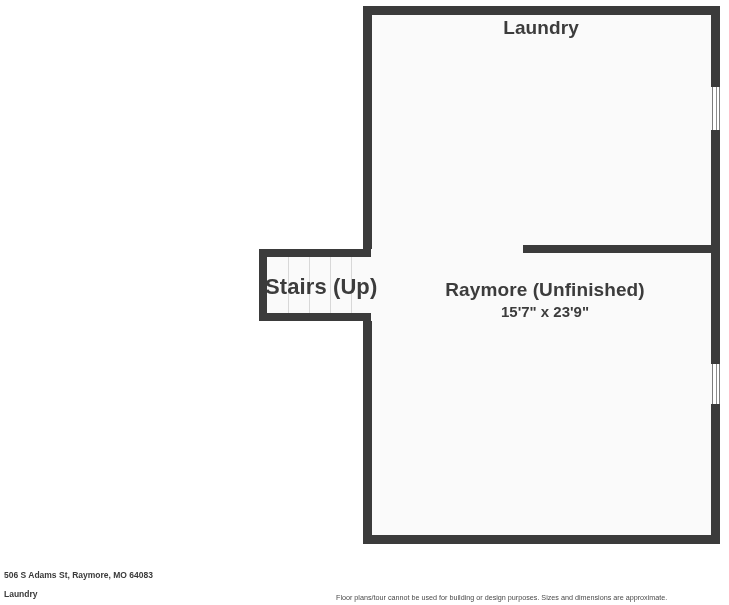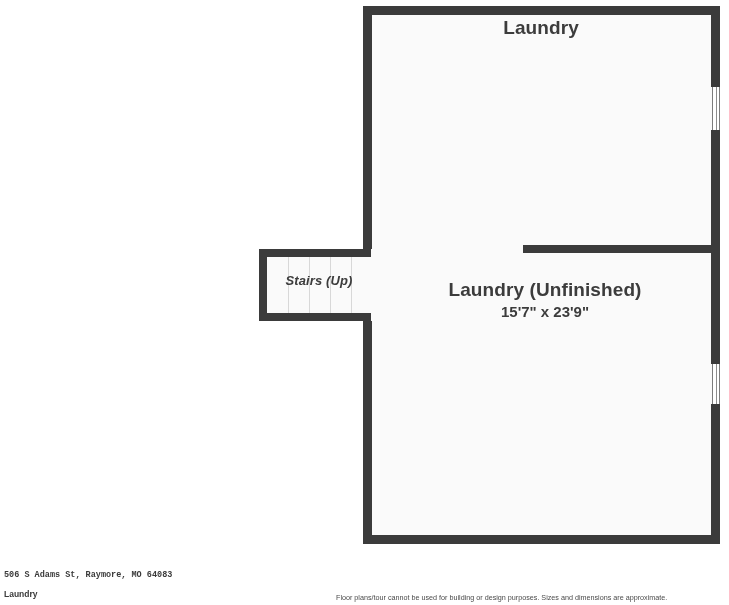--- a/index.html
+++ b/index.html
@@ -78,35 +78,33 @@
     line-height: 1.15;
   }
   .room-label .room-dims {
     display: block;
     font-size: 15px;
     font-weight: 700;
     line-height: 1.3;
     margin-top: 1px;
   }
   .room-label.small .room-name {
-    font-size: 13px;
-    font-style: italic;
+    font-size: 22px;
   }
 
   
   .footer-address {
     position: absolute;
     left: 4px;
     top: 571px;
     font-size: 8.5px;
     font-weight: 700;
     color: #3a3a3a;
     line-height: 1.1;
     white-space: nowrap;
-    font-family: Liberation Mono, monospace;
   }
   .footer-level {
     position: absolute;
     left: 4px;
     top: 590px;
     font-size: 8.5px;
     font-weight: 700;
     color: #3a3a3a;
     line-height: 1.1;
     white-space: nowrap;
@@ -162,21 +160,21 @@
 
   <div class="wall" style="left:259px; top:246px; width:112px; height:8px;"></div>
   <div class="wall" style="left:259px; top:310px; width:112px; height:8px;"></div>
   <div class="wall" style="left:259px; top:246px; width:8px; height:72px;"></div>
 
   <div class="room-label" style="left:421px; top:14px; width:240px;">
     <span class="room-name">Laundry</span>
   </div>
 
   <div class="room-label" style="left:421px; top:276px; width:248px;">
-    <span class="room-name">Laundry (Unfinished)</span>
+    <span class="room-name">Raymore (Unfinished)</span>
     <span class="room-dims">15'7" x 23'9"</span>
   </div>
 
   <div class="room-label small" style="left:265px; top:271px; width:108px;">
     <span class="room-name">Stairs (Up)</span>
   </div>
 
 </div>
 
 <div class="footer-address">506 S Adams St, Raymore, MO 64083</div>

